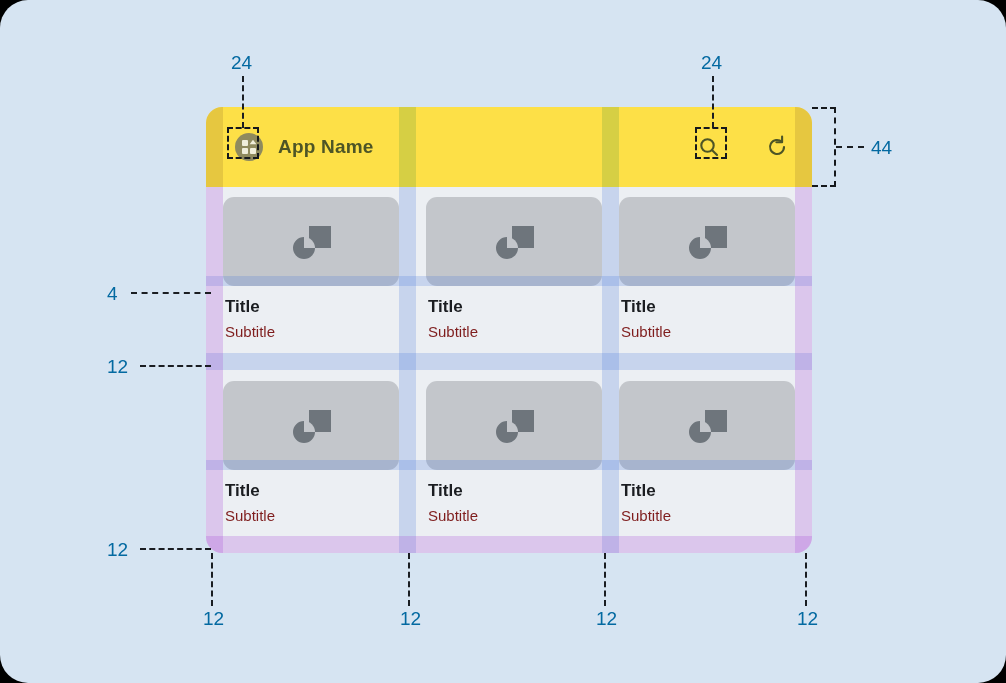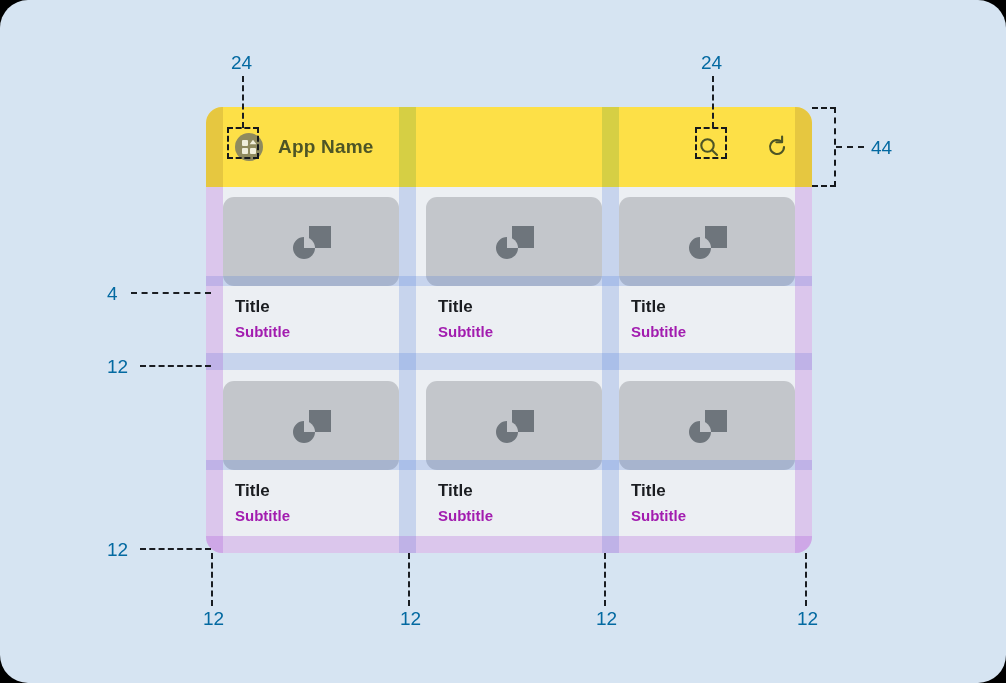--- a/index.html
+++ b/index.html
@@ -82,32 +82,32 @@
   .card-media {
     width: 176px; height: 89px;
     background: #c3c6cb;
     border-radius: 11px;
     display: flex;
     align-items: center;
     justify-content: center;
   }
   .card-text {
     padding-top: 10px;
-    padding-left: 12px;
+    padding-left: 2px;
   }
   .card-title {
     font-size: 17px;
     font-weight: 700;
     color: #1b1d21;
     line-height: 22px;
   }
   .card-subtitle {
     font-size: 15px;
-    font-weight: 700;
-    color: #a21caf;
+    font-weight: 400;
+    color: #7f1d1d;
     line-height: 22px;
     padding-top: 3px;
   }
 
   
   
   .overlay-margin {
     position: absolute;
     top: 80px;
     width: 17px;

